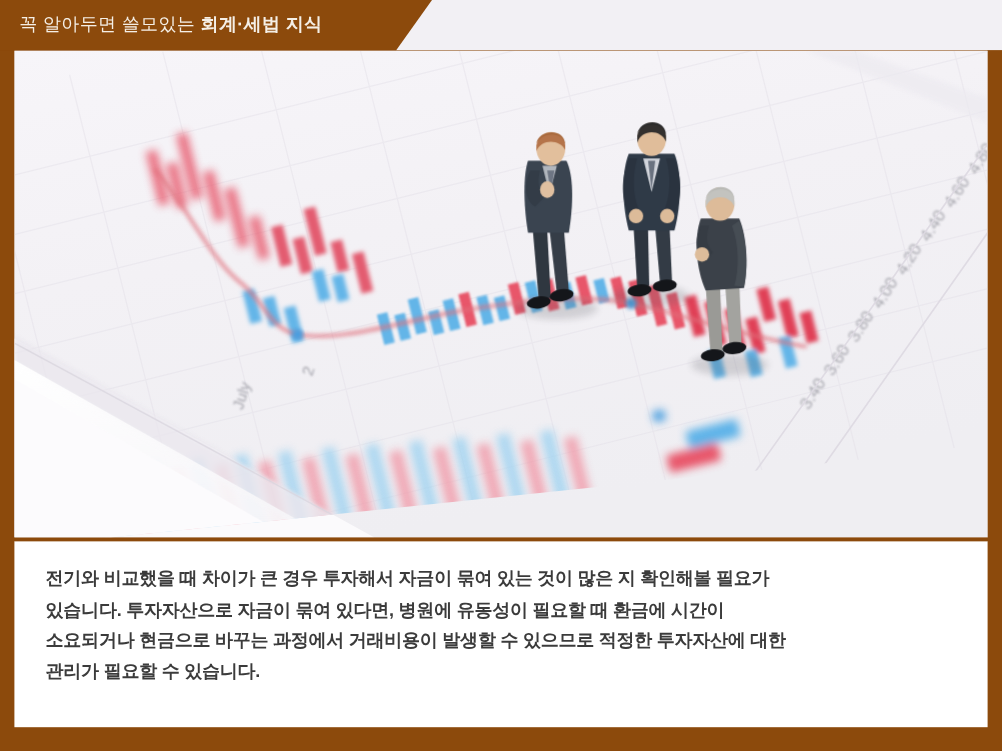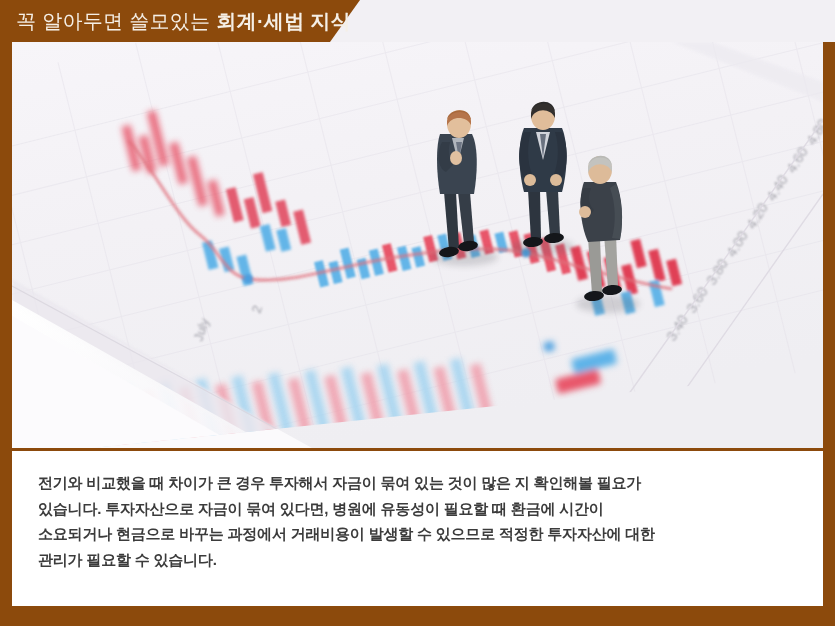--- a/index.html
+++ b/index.html
@@ -31,21 +31,21 @@
     position:absolute;
     left:0;top:0;
     width:360px;height:42px;
     background:#8c4a0c;
     clip-path:polygon(0 0, 360px 0, 330px 42px, 0 42px);
   }
   .header-title{
     position:absolute;
     left:16px;top:7px;
     color:#f5efe6;
-    font-size:20px;
+    font-size:15px;
     line-height:28px;
     letter-spacing:0.3px;
     white-space:nowrap;
     z-index:5;
   }
   .header-title .t-light{font-weight:400;}
   .header-title .t-bold{font-weight:700;}
 
   
   .header-right{

